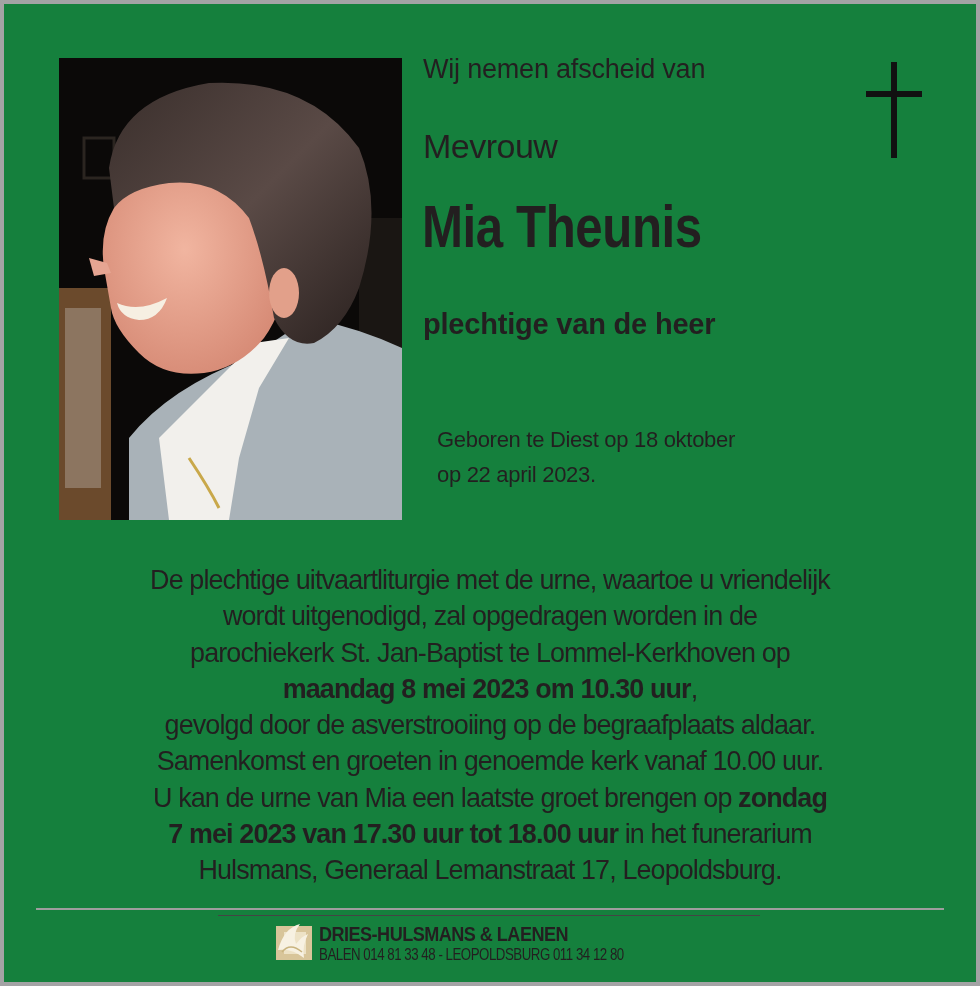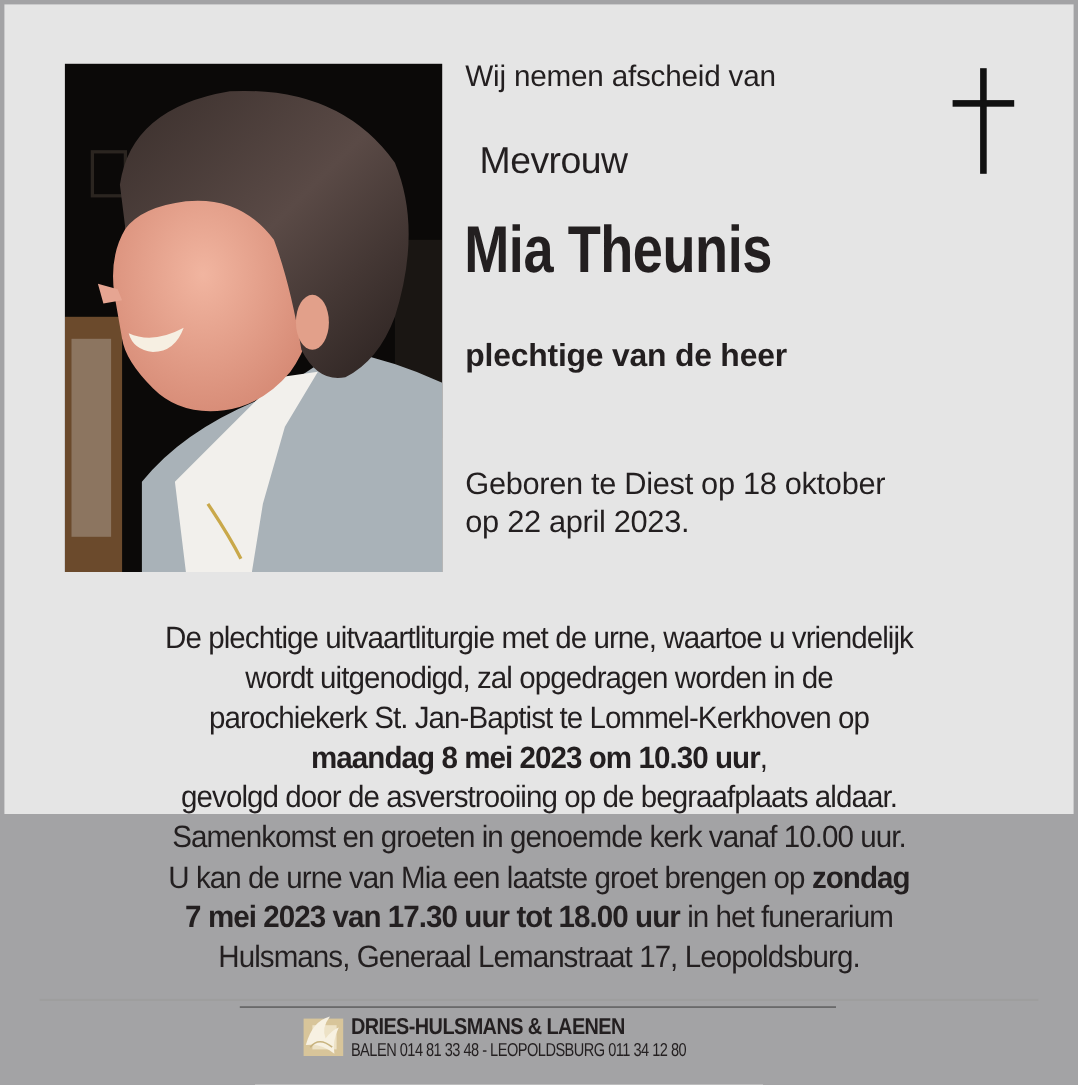--- a/index.html
+++ b/index.html
@@ -7,47 +7,47 @@
       width: 980px; height: 986px;
       background: #a3a3a5;
       position: relative;
       overflow: hidden;
       font-family: "Liberation Sans", sans-serif;
       color: #231f20;
     }
     .page {
       position: absolute;
       left: 4px; top: 4px;
-      width: 972px; height: 736px;
-      background: #e5e5e5;
+      width: 972px; height: 978px;
+      background: #15803d;
     }
     .photo {
       position: absolute;
       left: 55px; top: 54px;
       width: 343px; height: 462px;
       overflow: hidden;
       background: #0b0908;
     }
     .abs { position: absolute; }
     .intro { left: 419px; top: 50px; font-size: 27px; letter-spacing: -0.2px; }
-    .title-prefix { left: 419px; top: 123px; font-size: 34px; letter-spacing: -0.5px; margin-left: 13px; }
+    .title-prefix { left: 419px; top: 123px; font-size: 34px; letter-spacing: -0.5px; }
     .name {
       left: 418px; top: 188px;
       font-size: 60px; font-weight: bold;
       transform: scaleX(0.82); transform-origin: left top;
       letter-spacing: -0.5px;
     }
     .spouse {
       left: 419px; top: 302px;
       font-size: 29px; font-weight: bold; line-height: 37px;
       letter-spacing: -0.2px;
     }
     .birth {
-      left: 419px; top: 418px;
-      font-size: 28px; line-height: 35px;
+      left: 433px; top: 418px;
+      font-size: 22px; line-height: 35px;
       letter-spacing: -0.3px;
     }
     .cross-v { left: 887px; top: 58px; width: 6px; height: 96px; background: #111; }
     .cross-h { left: 862px; top: 87px; width: 56px; height: 6px; background: #111; }
     .body-text {
       position: absolute;
       left: 30px; top: 558px; width: 912px;
       text-align: center;
       font-size: 28px; line-height: 36.3px;
       letter-spacing: -0.9px;

